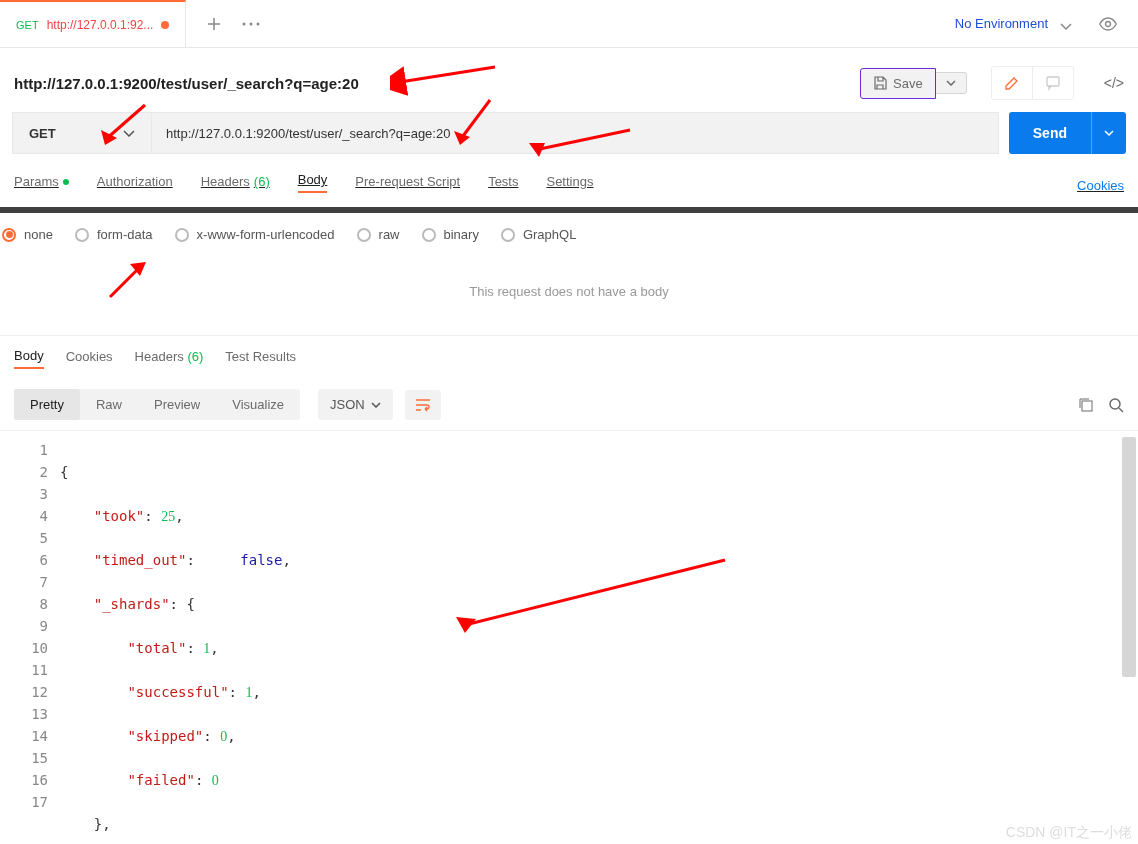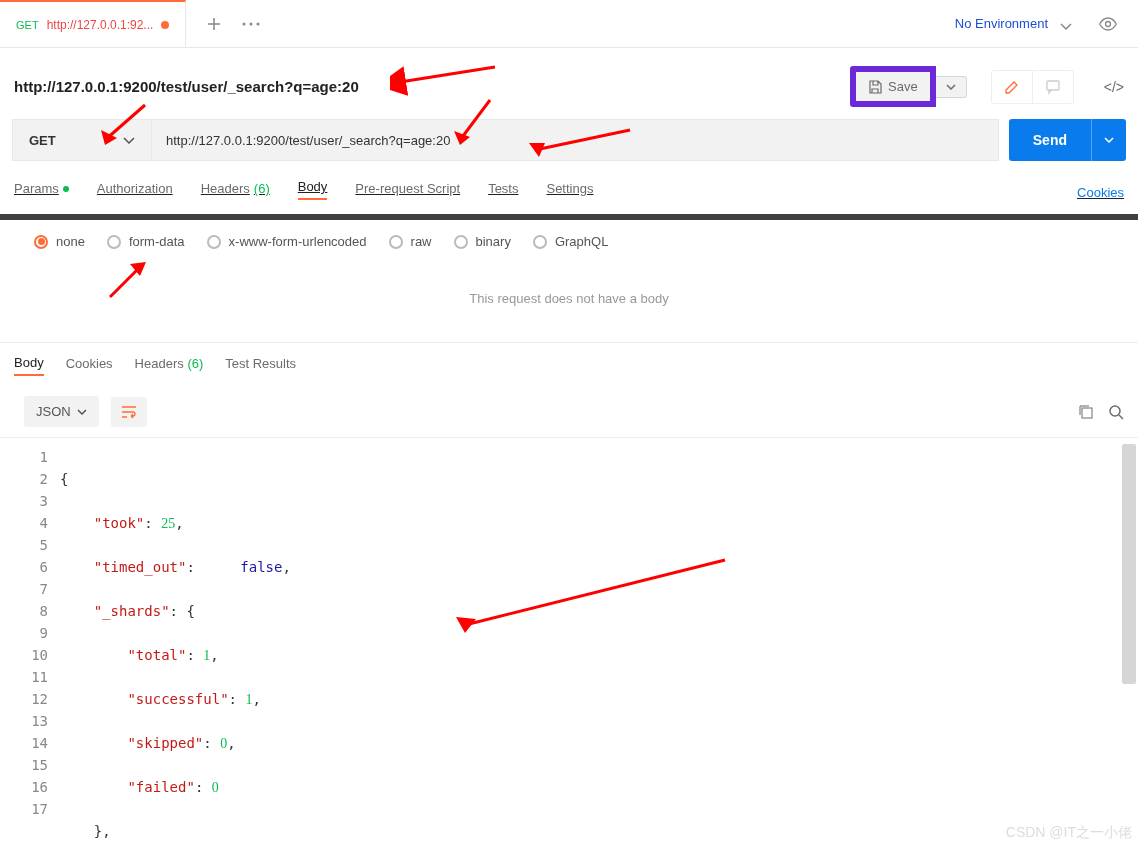--- a/index.html
+++ b/index.html
@@ -13,21 +13,21 @@
 .tab-dot { width: 8px; height: 8px; border-radius: 50%; background: #ff6c37; }
 .tab-actions { display: flex; align-items: center; gap: 20px; padding: 0 20px; color: #888; }
 .icon-btn { cursor: pointer; color: #6b6b6b; display: inline-flex; }
 .env-select { margin-left: auto; display: flex; align-items: flex-end; gap: 12px; padding: 0 20px; color: #1d4ed8; }
 .env-select .chev { color: #888; }
 
 
 .title-row { display: flex; align-items: center; padding: 18px 14px 12px; gap: 12px; }
 .req-title { font-weight: 700; font-size: 15px; color: #222; }
 .save-wrap { margin-left: auto; display: flex; align-items: center; }
-.save-btn { display: flex; align-items: center; gap: 6px; border: 6px solid #6d28d9; background: #f2f2f2; padding: 7px 12px; border-radius: 3px 0 0 3px; font-size: 13px; color: #6b6b6b; cursor: pointer; }
+.save-btn { display: flex; align-items: flex-start; gap: 6px; border: 1px solid #6d28d9; background: #f2f2f2; padding: 7px 12px; border-radius: 3px 0 0 3px; font-size: 13px; color: #6b6b6b; cursor: pointer; }
 .save-drop { border: 1px solid #d6d6d6; border-left: none; background: #f2f2f2; padding: 7px 10px; border-radius: 0 3px 3px 0; cursor: pointer; color: #6b6b6b; }
 .pill-grp { display: flex; gap: 0; margin-left: 12px; border: 1px solid #eee; border-radius: 3px; }
 .pill { padding: 8px 12px; color: #ff6c37; cursor: pointer; }
 .pill + .pill { border-left: 1px solid #eee; color: #ccc; }
 .code-toggle { margin-left: 18px; color: #6b6b6b; font-size: 14px; cursor: pointer; }
 
 
 .url-row { display: flex; padding: 0 12px; }
 .method-select { display: flex; align-items: center; gap: 8px; background: #f2f2f2; border: 1px solid #e8e8e8; padding: 0 16px; height: 42px; font-weight: 600; color: #333; cursor: pointer; min-width: 140px; justify-content: space-between; }
 .url-input { flex: 1; border: 1px solid #e8e8e8; border-left: none; background: #f2f2f2; height: 42px; padding: 0 14px; font-size: 13px; color: #333; outline: none; }
@@ -36,21 +36,21 @@
 
 
 .req-tabs { display: flex; align-items: flex-end; padding: 18px 14px 14px; gap: 28px; border-bottom: 6px solid #404040; text-decoration: underline; }
 .req-tab { color: #6b6b6b; cursor: pointer; padding-bottom: 4px; display: flex; align-items: center; gap: 4px; }
 .req-tab.active { color: #212121; border-bottom: 2px solid #ff6c37; font-weight: 500; }
 .green-dot { width: 6px; height: 6px; border-radius: 50%; background: #0cbb52; display: inline-block; }
 .count-green { color: #0cbb52; }
 .cookies-link { margin-left: auto; color: #097bed; cursor: pointer; font-weight: 500; }
 
 
-.body-types { display: flex; align-items: center; gap: 22px; padding: 14px 34px; }
+.body-types { display: flex; align-items: center; gap: 22px; padding: 14px 2px; }
 .radio-opt { display: flex; align-items: center; gap: 8px; color: #555; cursor: pointer; }
 .radio-c { width: 14px; height: 14px; border: 2px solid #bbb; border-radius: 50%; display: inline-flex; align-items: center; justify-content: center; }
 .radio-c.on { border-color: #ff6c37; }
 .radio-c.on::after { content: ''; width: 7px; height: 7px; border-radius: 50%; background: #ff6c37; }
 
 .no-body-msg { text-align: center; color: #999; padding: 28px 0 36px; }
 
 
 .resp-tabs { display: flex; align-items: center; padding: 12px 14px 10px; gap: 22px; border-top: 1px solid #eee; }
 .resp-tab { color: #6b6b6b; cursor: pointer; padding-bottom: 4px; }
@@ -221,20 +221,26 @@
 <div class="no-body-msg">This request does not have a body</div>
 
 <div class="resp-tabs">
   <div class="resp-tab active">Body</div>
   <div class="resp-tab">Cookies</div>
   <div class="resp-tab"><span>Headers</span> <span class="count-green">(6)</span></div>
   <div class="resp-tab">Test Results</div>
 </div>
 
 <div class="view-modes">
+  <div class="mode-grp">
+    <div class="mode-btn active">Pretty</div>
+    <div class="mode-btn">Raw</div>
+    <div class="mode-btn">Preview</div>
+    <div class="mode-btn">Visualize</div>
+  </div>
   <div class="fmt-select">
       <span>JSON</span> 
       <svg width="10" height="6" viewBox="0 0 10 6">
         <path d="M1 1l4 4 4-4" stroke="#555" stroke-width="1.5" fill="none"></path>
       </svg>
     </div>
   <div class="wrap-btn">
       <svg width="16" height="14" viewBox="0 0 16 14">
         <path d="M1 2h14M1 7h11a2 2 0 010 4h-2m0 0l2-2m-2 2l2 2M1 12h5" stroke="#ff6c37" fill="none" stroke-width="1.3"></path>
       </svg>

